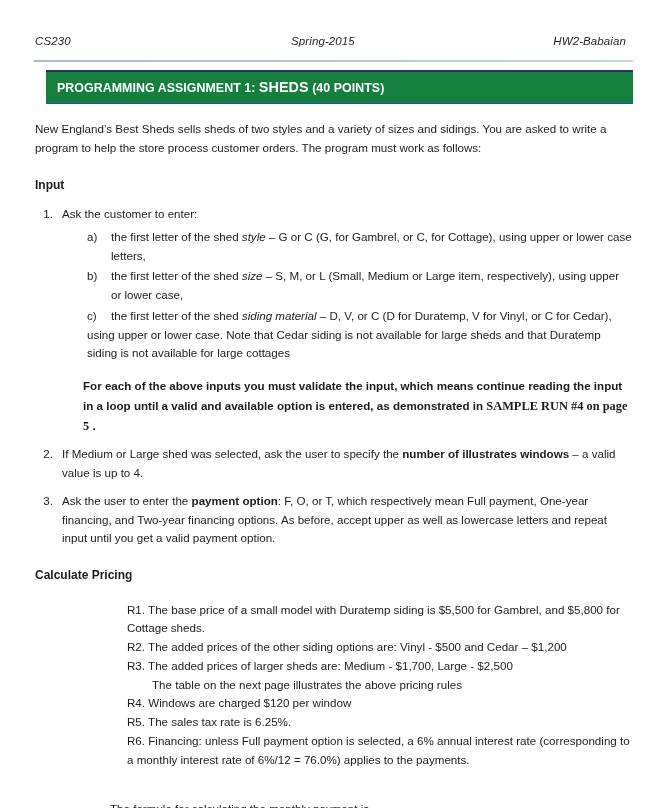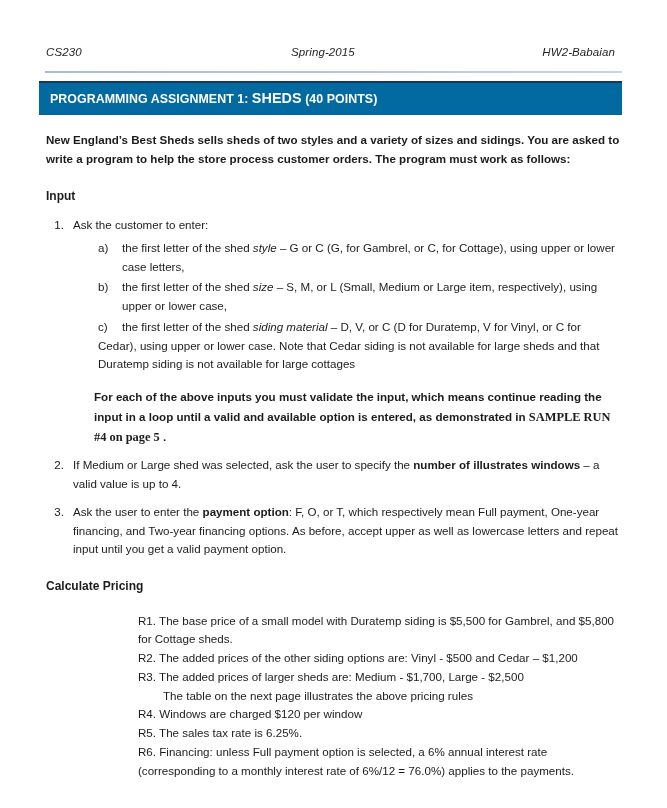--- a/index.html
+++ b/index.html
@@ -12,21 +12,21 @@
     height: 808px;
     font-family: "Liberation Sans", sans-serif;
     color: #1a1a1a;
     overflow: hidden;
     position: relative;
   }
   .page {
     position: relative;
     width: 667px;
     height: 574px;
-    padding: 15px;
+    padding: 4px;
     box-sizing: border-box;
   }
 
   
   .doc-header {
     display: flex;
     justify-content: space-between;
     align-items: baseline;
     padding: 31px 31px 0 31px;
     font-style: italic;
@@ -42,22 +42,22 @@
   }
 
   .header-rule {
     margin: 13px 30px 0 30px;
     height: 2px;
     background: linear-gradient(to right, #a8bcd4 0%, #b9c9dd 60%, #c7d4e4 100%);
   }
 
   
   .banner {
-    margin: 8px 30px 0 24px;
-    background: #0369a1;
+    margin: 8px 30px 0 42px;
+    background: #15803d;
     border-top: 2px solid #16385e;
     border-bottom: 1px solid #0a5f9c;
     color: #ffffff;
     padding: 7px 0 8px 11px;
     box-sizing: border-box;
   }
   .banner-text {
     font-size: 12.4px;
     font-weight: bold;
     letter-spacing: 0.05px;
@@ -72,21 +72,20 @@
     padding: 0 31px 0 31px;
     font-size: 11.6px;
     line-height: 1.62;
     color: #1c1c1c;
   }
   p { margin: 0; }
 
   .intro {
     margin-top: 16px;
     max-width: 585px;
-    font-weight: bold;
   }
 
   .sec-head {
     font-weight: bold;
     margin-top: 18px;
     font-size: 12px;
   }
 
   
   .num-list {

